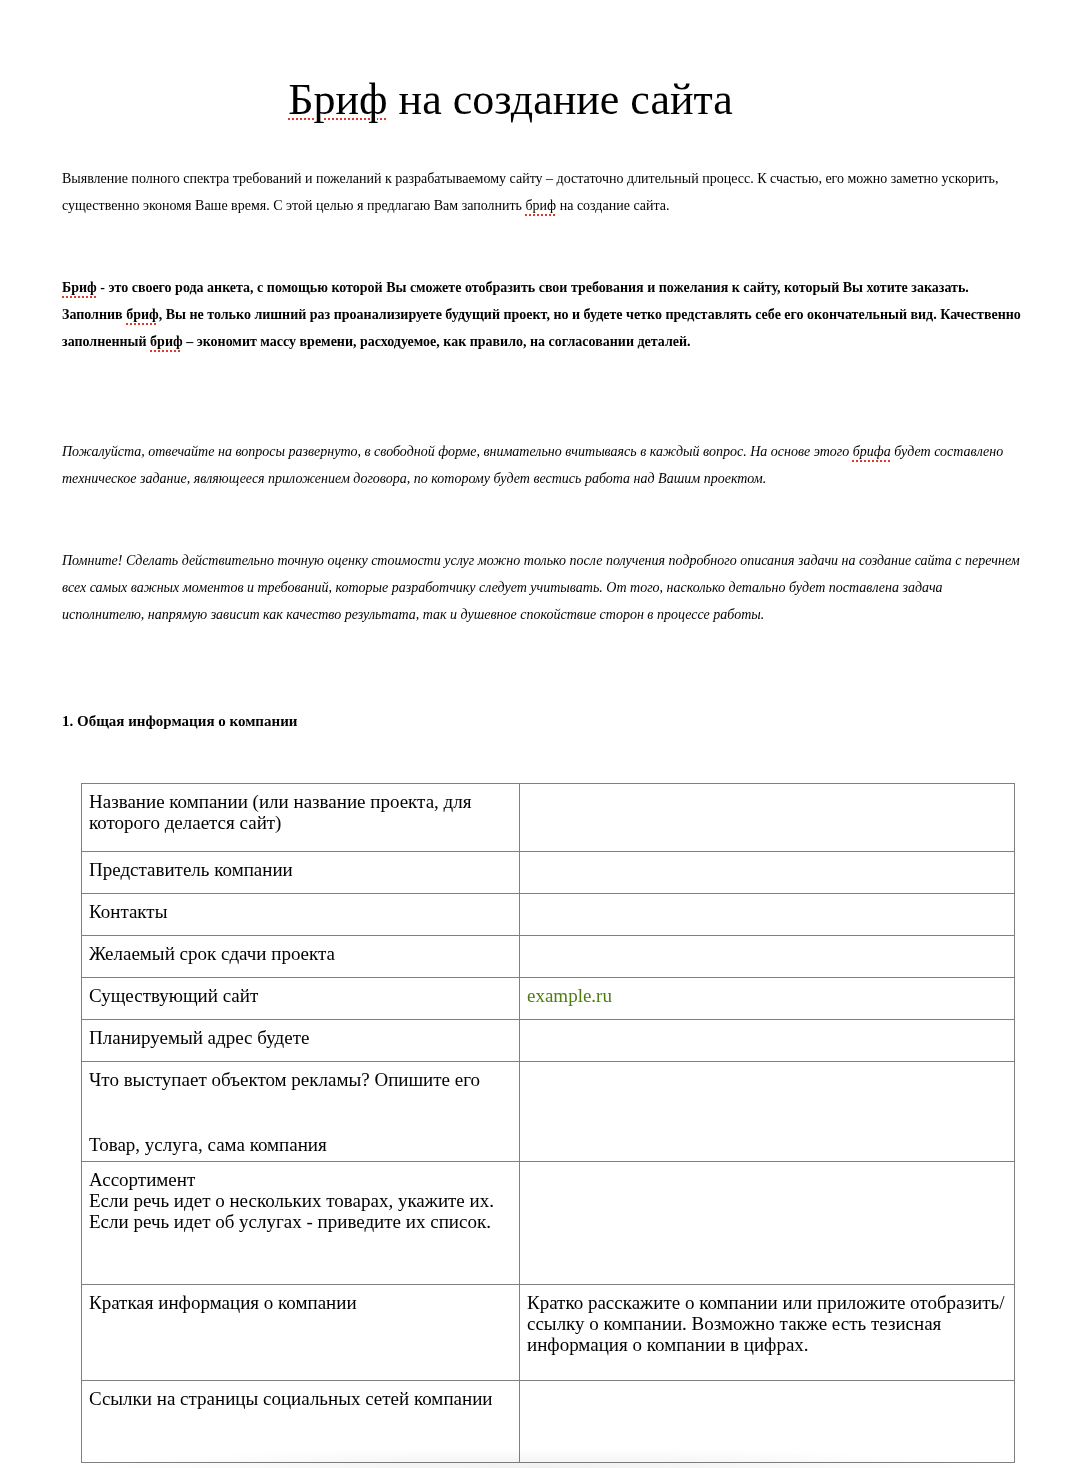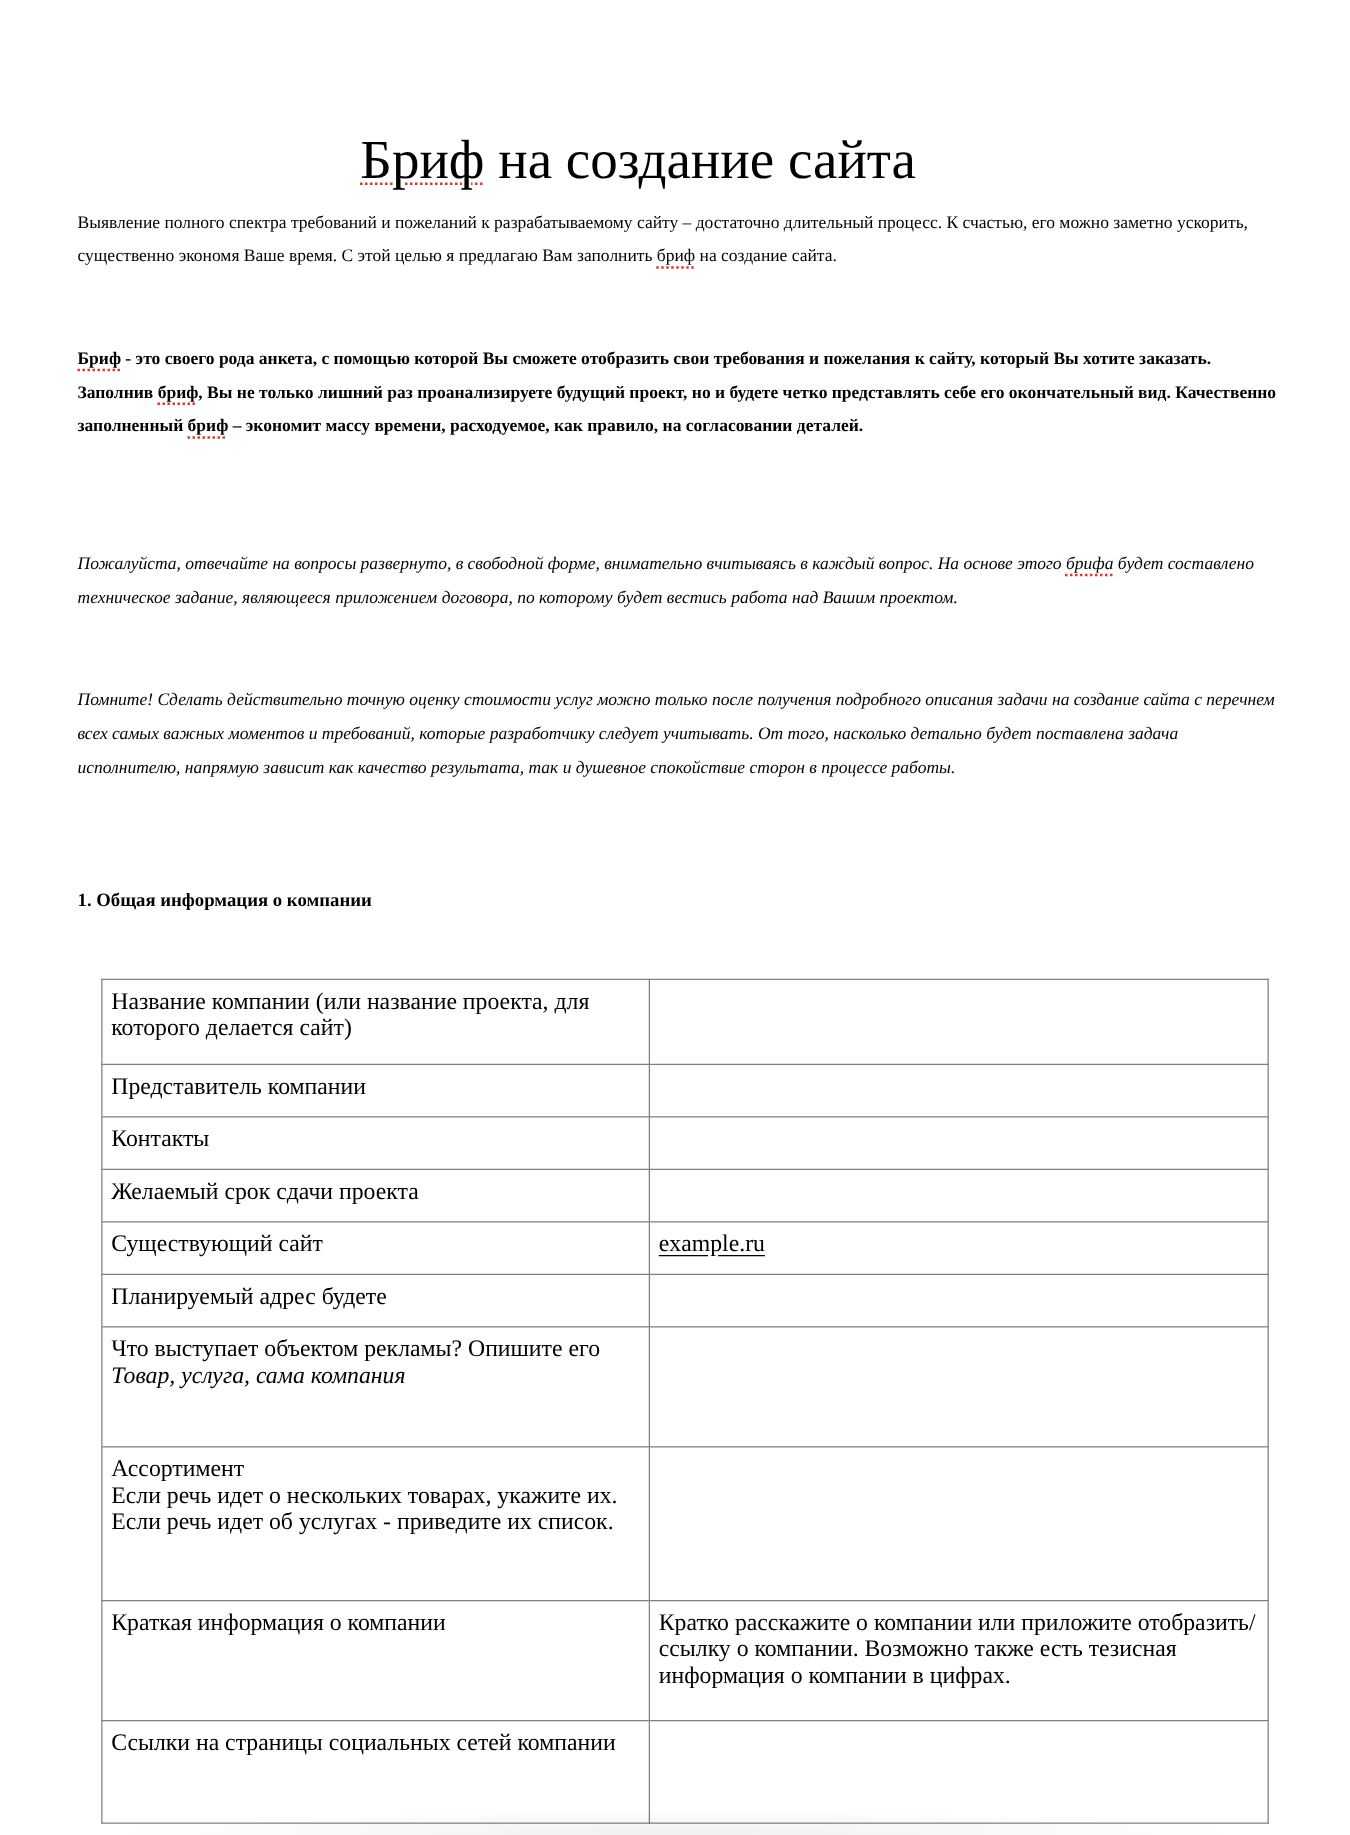--- a/index.html
+++ b/index.html
@@ -18,21 +18,21 @@
     .page {
       position: absolute;
       left: 0;
       top: 0;
       width: 1080px;
       height: 1468px;
     }
     .title {
       position: absolute;
       left: 0;
-      top: 100px;
+      top: 72px;
       width: 1021px;
       text-align: center;
       font-size: 44px;
       line-height: 56px;
       font-weight: normal;
       margin: 0;
     }
     .para {
       position: absolute;
       left: 62px;
@@ -74,25 +74,24 @@
       line-height: 21px;
       padding: 7px 7px 6px 7px;
     }
     table.info col.c1 { width: 438px; }
     table.info col.c2 { width: 495px; }
     .row-short td { height: 28px; }
     .row-2line td { height: 54px; }
     .row-3line td { height: 82px; }
     .row-4line td { height: 109px; }
     .row-last td { height: 68px; }
-    .hint-italic { font-style: italic; display: block; }
+    .hint-italic { display: block; margin-top: 44px; }
     .line-block { display: block; }
     a.link {
-      color: #000000;
-      text-decoration: underline;
+      color: #4d7c0f;
       text-underline-offset: 3px;
     }
     .bottom-fade {
       position: absolute;
       left: 0;
       bottom: 0;
       width: 1080px;
       height: 24px;
       pointer-events: none;
       background: radial-gradient(ellipse at 50% 100%, rgba(0,0,0,0.06), rgba(0,0,0,0) 60%);

